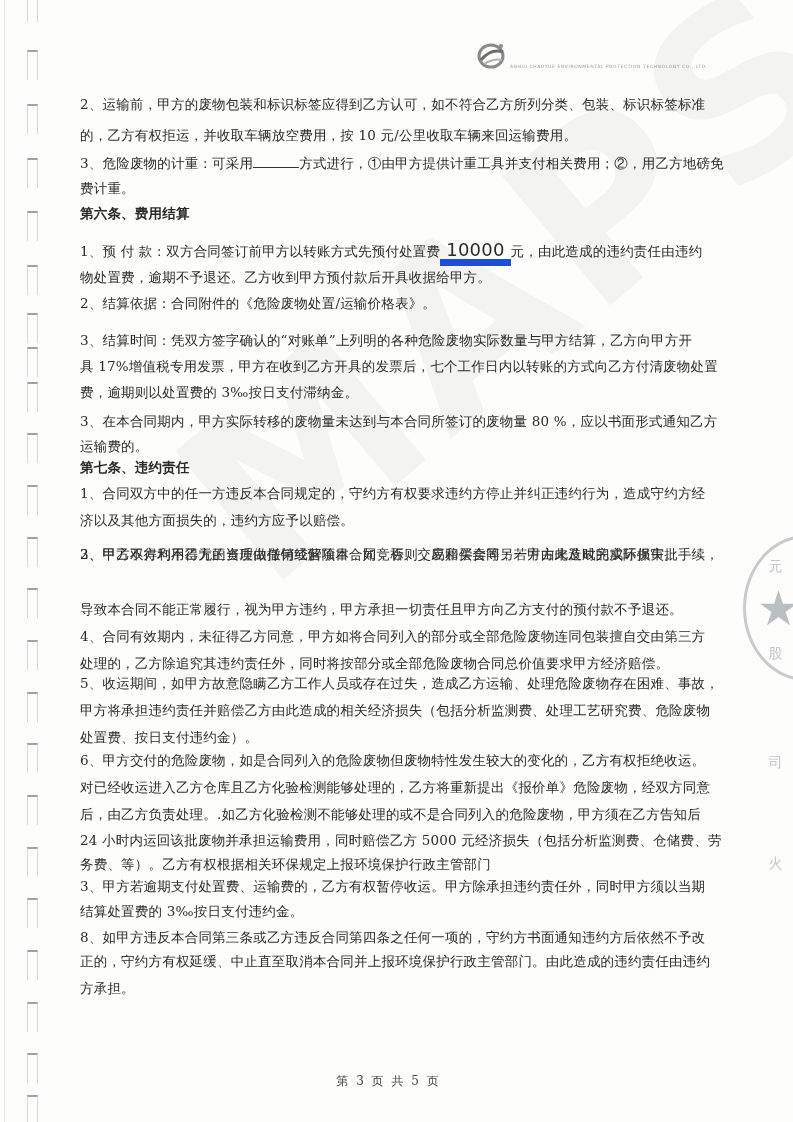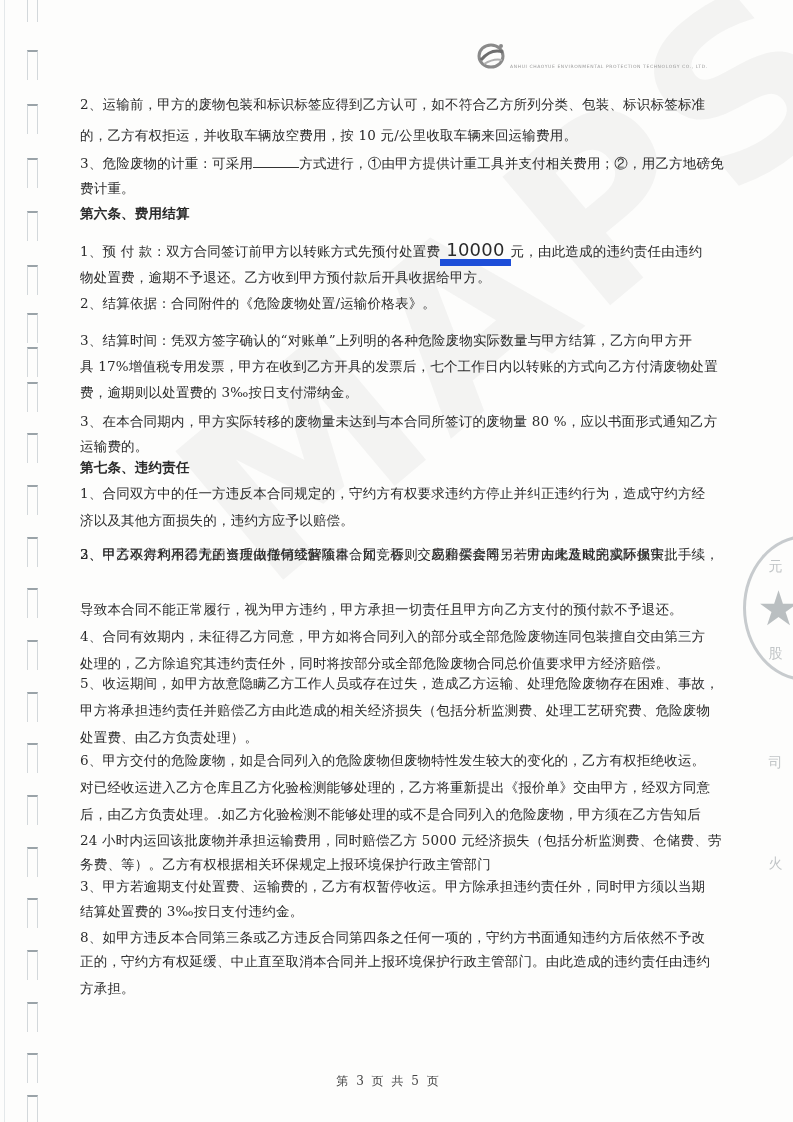--- a/index.html
+++ b/index.html
@@ -136,23 +136,23 @@
   <div class="line heading" style="top:458px">第七条、违约责任</div>
   <div class="line" style="top:484px">1、合同双方中的任一方违反本合同规定的，守约方有权要求违约方停止并纠正违约行为，造成守约方经</div>
   <div class="line" style="top:511px">济以及其他方面损失的，违约方应予以赔偿。</div>
   <div class="line" style="top:545px">2、甲乙双方均不得无正当理由撤销或解除本合同，否则，应赔偿合同另一方由此造成的实际损失。</div>
   <div class="line" style="top:545px">3、甲方不得利用乙方的资质做任何经营项目，如竞标、交易和买卖等；若甲方未及时完成环保审批手续，</div>
   <div class="line" style="top:600px">导致本合同不能正常履行，视为甲方违约，甲方承担一切责任且甲方向乙方支付的预付款不予退还。</div>
   <div class="line" style="top:627px">4、合同有效期内，未征得乙方同意，甲方如将合同列入的部分或全部危险废物连同包装擅自交由第三方</div>
   <div class="line" style="top:654px">处理的，乙方除追究其违约责任外，同时将按部分或全部危险废物合同总价值要求甲方经济赔偿。</div>
   <div class="line" style="top:674px">5、收运期间，如甲方故意隐瞒乙方工作人员或存在过失，造成乙方运输、处理危险废物存在困难、事故，</div>
   <div class="line" style="top:701px">甲方将承担违约责任并赔偿乙方由此造成的相关经济损失（包括分析监测费、处理工艺研究费、危险废物</div>
-  <div class="line" style="top:728px">处置费、由乙方负责处理）。</div>
+  <div class="line" style="top:728px">处置费、按日支付违约金）。</div>
   <div class="line" style="top:751px">6、甲方交付的危险废物，如是合同列入的危险废物但废物特性发生较大的变化的，乙方有权拒绝收运。</div>
-  <div class="line" style="top:778px">对已经收运进入乙方仓库且乙方化验检测能够处理的，乙方将重新提出《报价单》交由甲方，经双方同意</div>
+  <div class="line" style="top:778px">对已经收运进入乙方仓库且乙方化验检测能够处理的，乙方将重新提出《报价单》危险废物，经双方同意</div>
   <div class="line" style="top:805px">后，由乙方负责处理。.如乙方化验检测不能够处理的或不是合同列入的危险废物，甲方须在乙方告知后</div>
   <div class="line" style="top:831px">24 小时内运回该批废物并承担运输费用，同时赔偿乙方 5000 元经济损失（包括分析监测费、仓储费、劳</div>
   <div class="line" style="top:855px">务费、等）。乙方有权根据相关环保规定上报环境保护行政主管部门</div>
   <div class="line" style="top:877px">3、甲方若逾期支付处置费、运输费的，乙方有权暂停收运。甲方除承担违约责任外，同时甲方须以当期</div>
   <div class="line" style="top:902px">结算处置费的 3‰按日支付违约金。</div>
   <div class="line" style="top:928px">8、如甲方违反本合同第三条或乙方违反合同第四条之任何一项的，守约方书面通知违约方后依然不予改</div>
   <div class="line" style="top:952px">正的，守约方有权延缓、中止直至取消本合同并上报环境保护行政主管部门。由此造成的违约责任由违约</div>
   <div class="line" style="top:979px">方承担。</div>
 </div>
 

